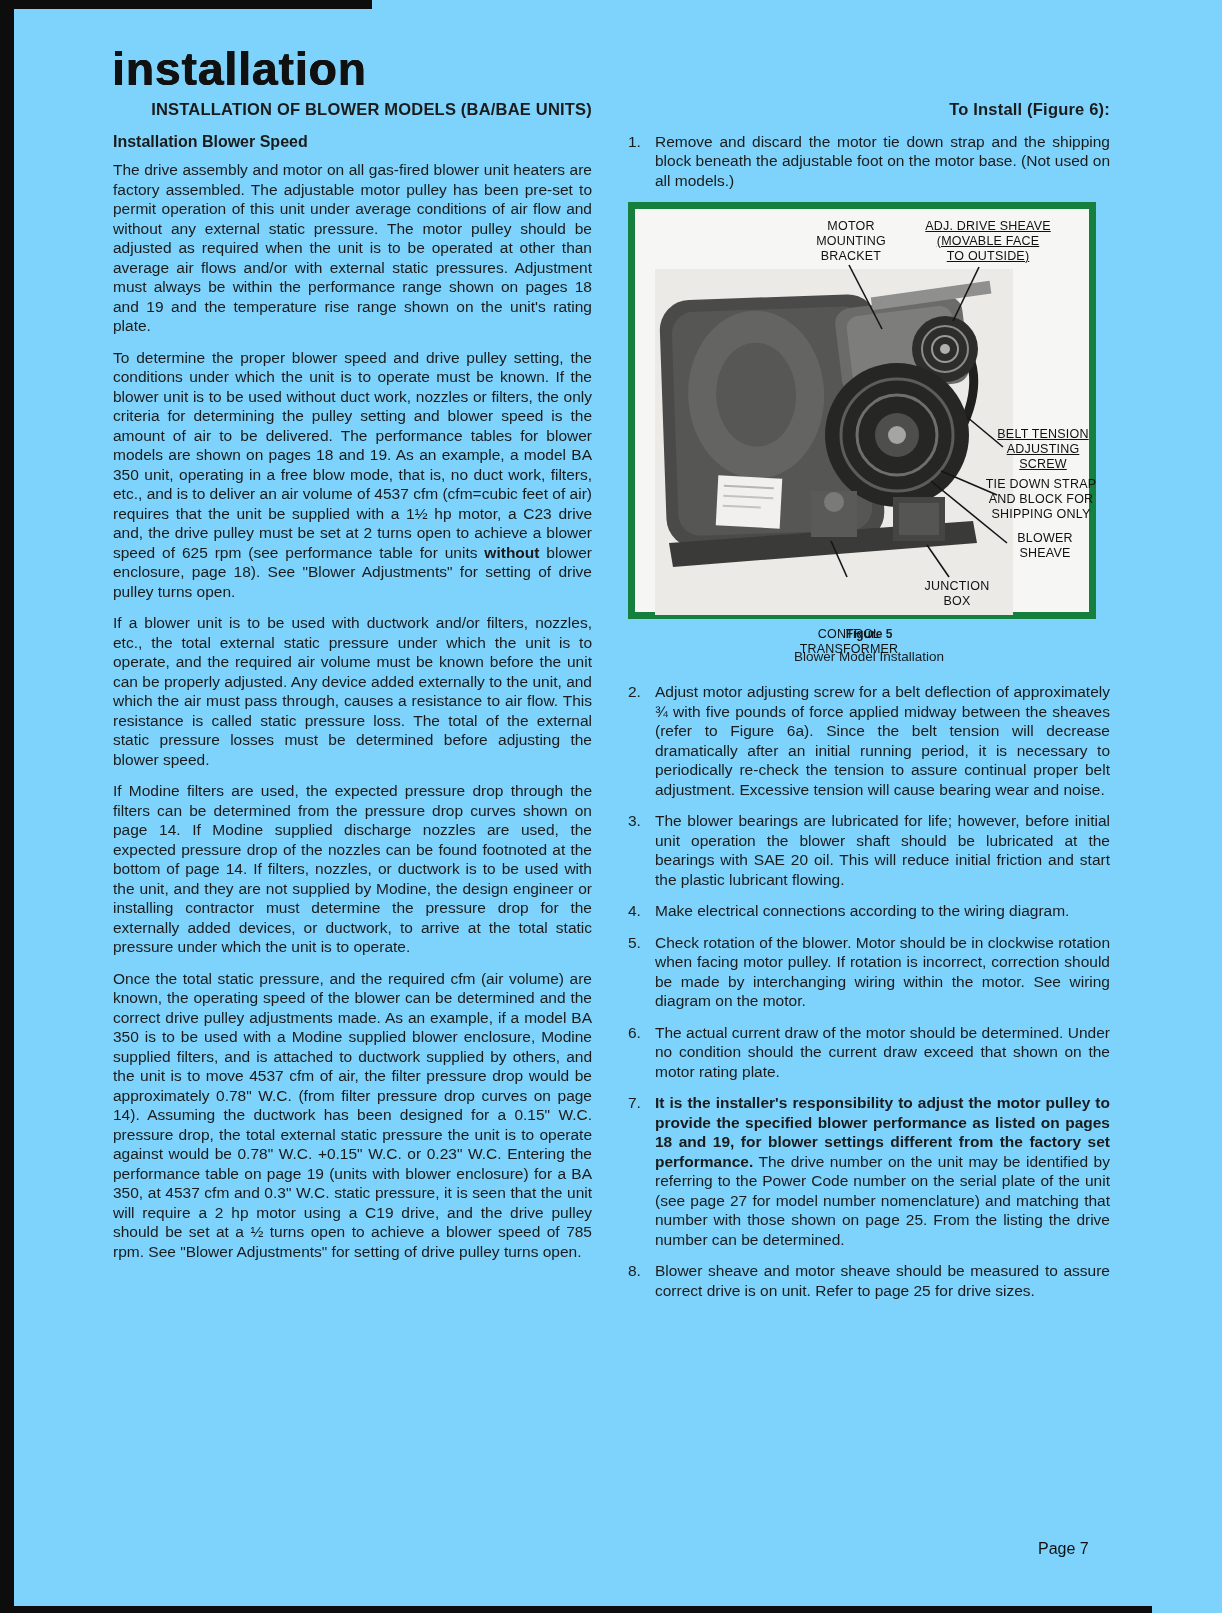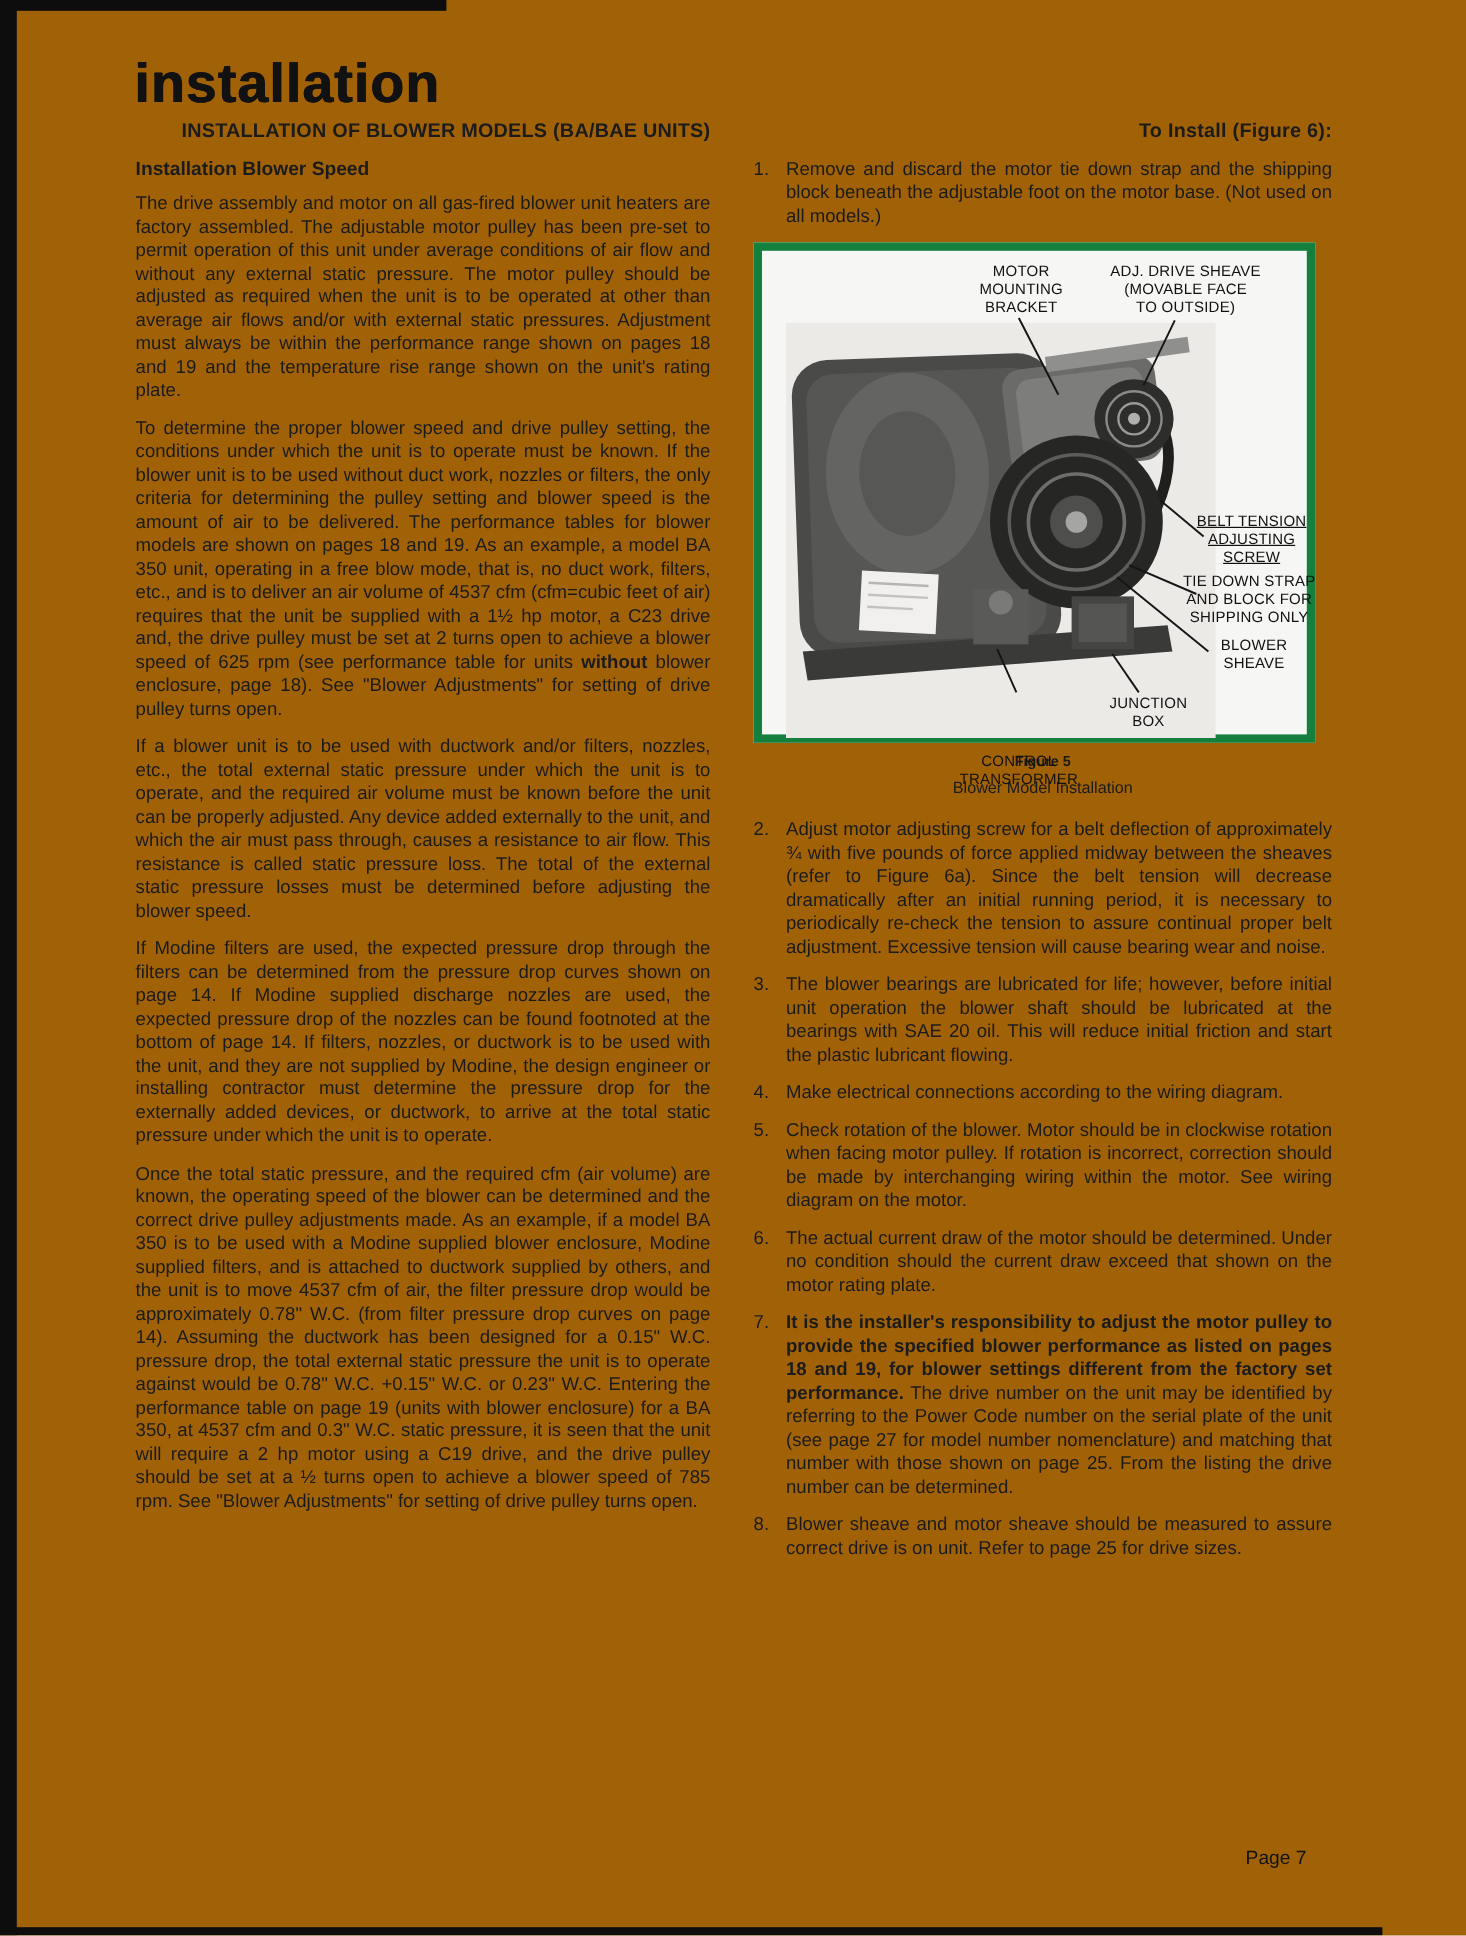--- a/index.html
+++ b/index.html
@@ -1,18 +1,18 @@
 <!DOCTYPE html>
 <html><head>
 <meta charset="utf-8">
 <style>
   * { margin: 0; padding: 0; box-sizing: border-box; }
   html,body { background: #e9e9e7; }
   body { width: 1222px; height: 1613px; position: relative; font-family: "Liberation Sans", sans-serif; color: #1b1b1b; }
-  .page { position: absolute; inset: 0; background: #a16207; overflow: hidden; }
+  .page { position: absolute; inset: 0; background: #7dd3fc; overflow: hidden; }
 
   
   .edge-left { position: absolute; left: 0; top: 0; width: 14px; height: 1613px; background: #0d0d0d; }
   .edge-top { position: absolute; left: 0; top: 0; width: 372px; height: 9px; background: #0d0d0d; }
   .edge-bottom { position: absolute; left: 0; bottom: 0; width: 1152px; height: 7px; background: #0d0d0d; }
 
   .doc-title { position: absolute; left: 112px; top: 42px; font-size: 46px; font-weight: bold; letter-spacing: 1px; color: #111;
                text-shadow: 0.6px 0 0 currentColor, -0.3px 0 0 currentColor; }
 
   .col { position: absolute; top: 100px; text-align: justify; font-size: 15.5px; line-height: 19.5px; }
@@ -120,21 +120,21 @@
           <line x1="368" y1="238" x2="332" y2="208"></line>
           <line x1="362" y1="286" x2="306" y2="262"></line>
           <line x1="372" y1="334" x2="296" y2="272"></line>
           <line x1="212" y1="368" x2="196" y2="332"></line>
           <line x1="314" y1="368" x2="292" y2="336"></line>
         </g>
       </svg>
       <div class="fig-label" style="left:155px; top:10px; width:122px;">MOTOR
 MOUNTING
 BRACKET</div>
-      <div class="fig-label" style="left:278px; top:10px; width:150px;">ADJ. DRIVE SHEAVE
+      <div class="fig-label" style="left:278px; top:10px; width:150px;text-decoration:underline;">ADJ. DRIVE SHEAVE
 (MOVABLE FACE
 TO OUTSIDE)</div>
       <div class="fig-label" style="left:352px; top:218px; width:112px;text-decoration:underline;">BELT TENSION
 ADJUSTING
 SCREW</div>
       <div class="fig-label" style="left:346px; top:268px; width:120px;">TIE DOWN STRAP
 AND BLOCK FOR
 SHIPPING ONLY</div>
       <div class="fig-label" style="left:362px; top:322px; width:96px;">BLOWER
 SHEAVE</div>

